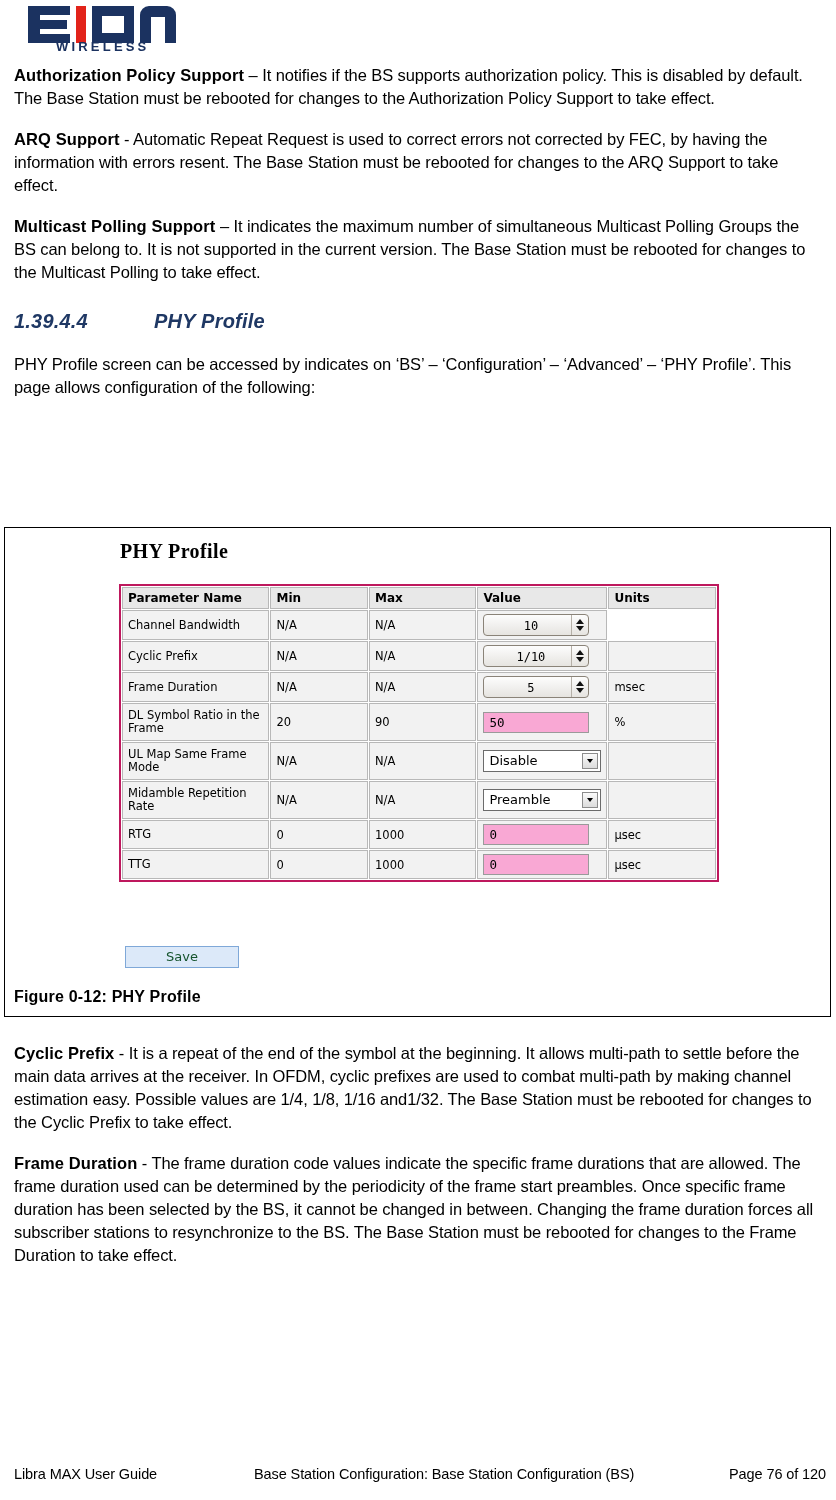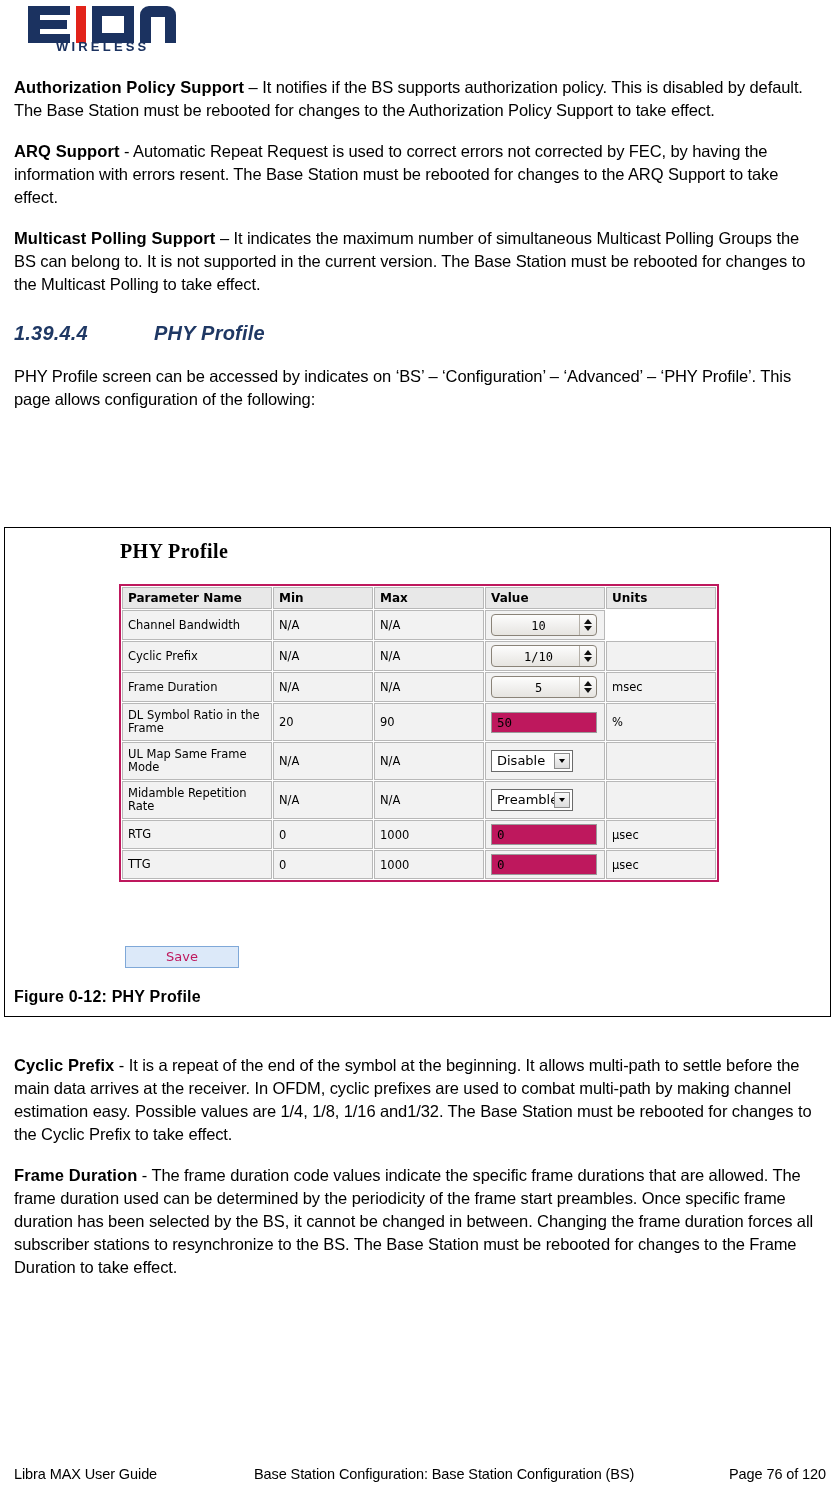--- a/index.html
+++ b/index.html
@@ -28,21 +28,21 @@
   .logo-svg { display: block; }
 
   
   .content {
     position: absolute;
     left: 14px;
     top: 60px;
     width: 810px;
   }
   p.para {
-    margin: 16px 0 18px 0;
+    margin: 4px 0 18px 0;
     font-size: 16.5px;
     line-height: 23px;
     letter-spacing: -0.1px;
     text-align: left;
   }
   p.para b { font-weight: bold; letter-spacing: 0.1px; }
 
   h3.heading {
     margin: 26px 0 20px 0;
     font-size: 20px;
@@ -151,33 +151,33 @@
   }
   .arw-up { border-bottom: 5px solid #111; }
   .arw-dn { border-top: 5px solid #111; }
 
   
   .txtinput {
     display: inline-block;
     width: 106px;
     height: 21px;
     border: 1px solid #9a9a9a;
-    background: #be185d;
+    background: #f9a8d4;
     padding: 1px 0 0 5px;
     font-family: "DejaVu Sans Mono", monospace;
     font-size: 12.5px;
     line-height: 18px;
     color: #000;
   }
 
   
   .selbox {
     display: inline-flex;
     align-items: center;
-    width: 82px;
+    width: 118px;
     height: 22px;
     border: 1px solid #6b6b6b;
     background: #ffffff;
   }
   .selbox .sel-val {
     flex: 1;
     padding-left: 5px;
     font-family: "DejaVu Sans", sans-serif;
     font-size: 13px;
     line-height: 18px;
@@ -208,21 +208,21 @@
     left: 120px;
     top: 418px;
     width: 114px;
     height: 22px;
     background: #dce9f9;
     border: 1px solid #7fa8d8;
     font-family: "DejaVu Sans", sans-serif;
     font-size: 13px;
     line-height: 20px;
     text-align: center;
-    color: #be185d;
+    color: #14532d;
     cursor: pointer;
   }
 
   
   .fig-caption {
     position: absolute;
     left: 14px;
     top: 988px;
     font-size: 16px;
     font-weight: bold;

